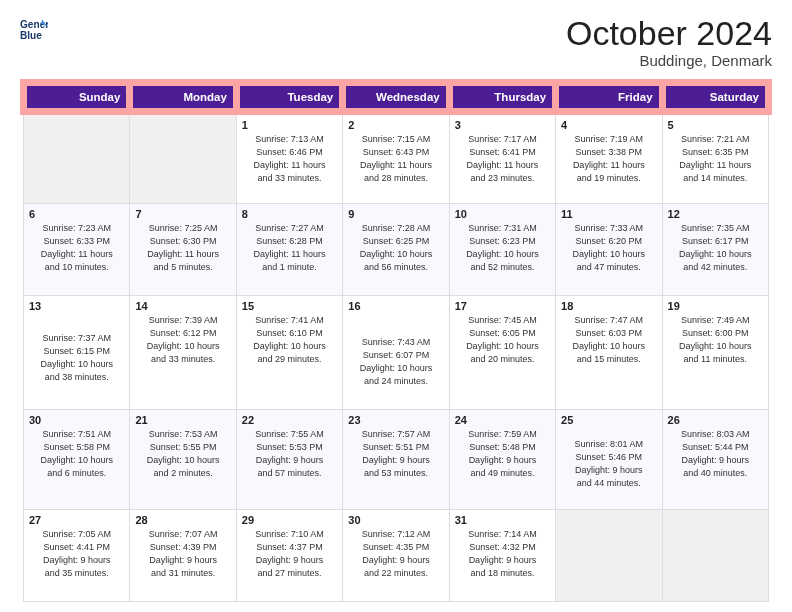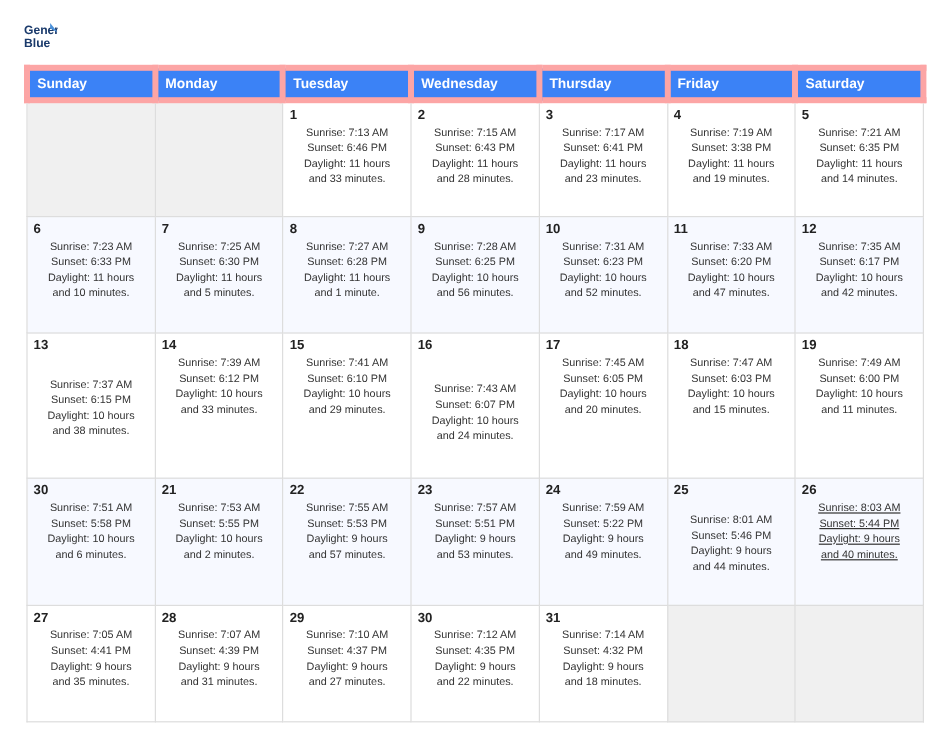--- a/index.html
+++ b/index.html
@@ -47,27 +47,27 @@
       margin-top: 2px;
     }
     .calendar {
       flex: 1;
       border: 1px solid #ccc;
       border-collapse: collapse;
       width: 100%;
       table-layout: fixed;
     }
     .calendar th {
-      background: #3b82f6;
+      background: #4c1d95;
       color: #fff;
       font-size: 11.5px;
       font-weight: bold;
       padding: 5px 6px;
-      text-align: left;
-      border: 5px solid #fca5a5;
+      text-align: right;
+      border: 7px solid #fca5a5;
     }
     .calendar td {
       vertical-align: top;
       padding: 4px 5px;
       border: 1px solid #ddd;
       font-size: 9.5px;
       color: #333;
       height: 78px;
       background: #fff;
     }
@@ -96,20 +96,24 @@
 
 <div class="page">
   <div class="header">
     <div class="logo">
       <svg class="logo-icon" viewBox="0 0 36 36">
         <text x="0" y="16" font-size="13" font-weight="bold" fill="#1a3a6b">General</text>
         <text x="0" y="30" font-size="13" font-weight="bold" fill="#1a3a6b">Blue</text>
         <polygon points="28,4 36,14 28,10" fill="#4a90d9"></polygon>
       </svg>
     </div>
+    <div class="title-area">
+      <div class="main-title">October 2024</div>
+      <div class="subtitle">Buddinge, Denmark</div>
+    </div>
   </div>
 
   <table class="calendar">
     <thead>
       <tr>
       <th>Sunday</th>
           <th>Monday</th>
           <th>Tuesday</th>
           <th>Wednesday</th>
           <th>Thursday</th>
@@ -284,34 +288,34 @@
           <td>
             <span class="day-num">23</span>
             <div class="day-info" style="white-space: pre-line;">Sunrise: 7:57 AM
 Sunset: 5:51 PM
 Daylight: 9 hours
 and 53 minutes.</div>
           </td>
           <td>
             <span class="day-num">24</span>
             <div class="day-info" style="white-space: pre-line;">Sunrise: 7:59 AM
-Sunset: 5:22 PM
+Sunset: 5:48 PM
 Daylight: 9 hours
 and 49 minutes.</div>
           </td>
           <td>
             <span class="day-num">25</span>
             <div class="day-info" style="white-space: pre-line; margin-top: 12px;">Sunrise: 8:01 AM
 Sunset: 5:46 PM
 Daylight: 9 hours
 and 44 minutes.</div>
           </td>
           <td>
             <span class="day-num">26</span>
-            <div class="day-info" style="white-space: pre-line; text-decoration: underline;">Sunrise: 8:03 AM
+            <div class="day-info" style="white-space: pre-line;">Sunrise: 8:03 AM
 Sunset: 5:44 PM
 Daylight: 9 hours
 and 40 minutes.</div>
           </td>
         </tr>
         <tr>
           <td>
             <span class="day-num">27</span>
             <div class="day-info" style="white-space: pre-line;">Sunrise: 7:05 AM
 Sunset: 4:41 PM

